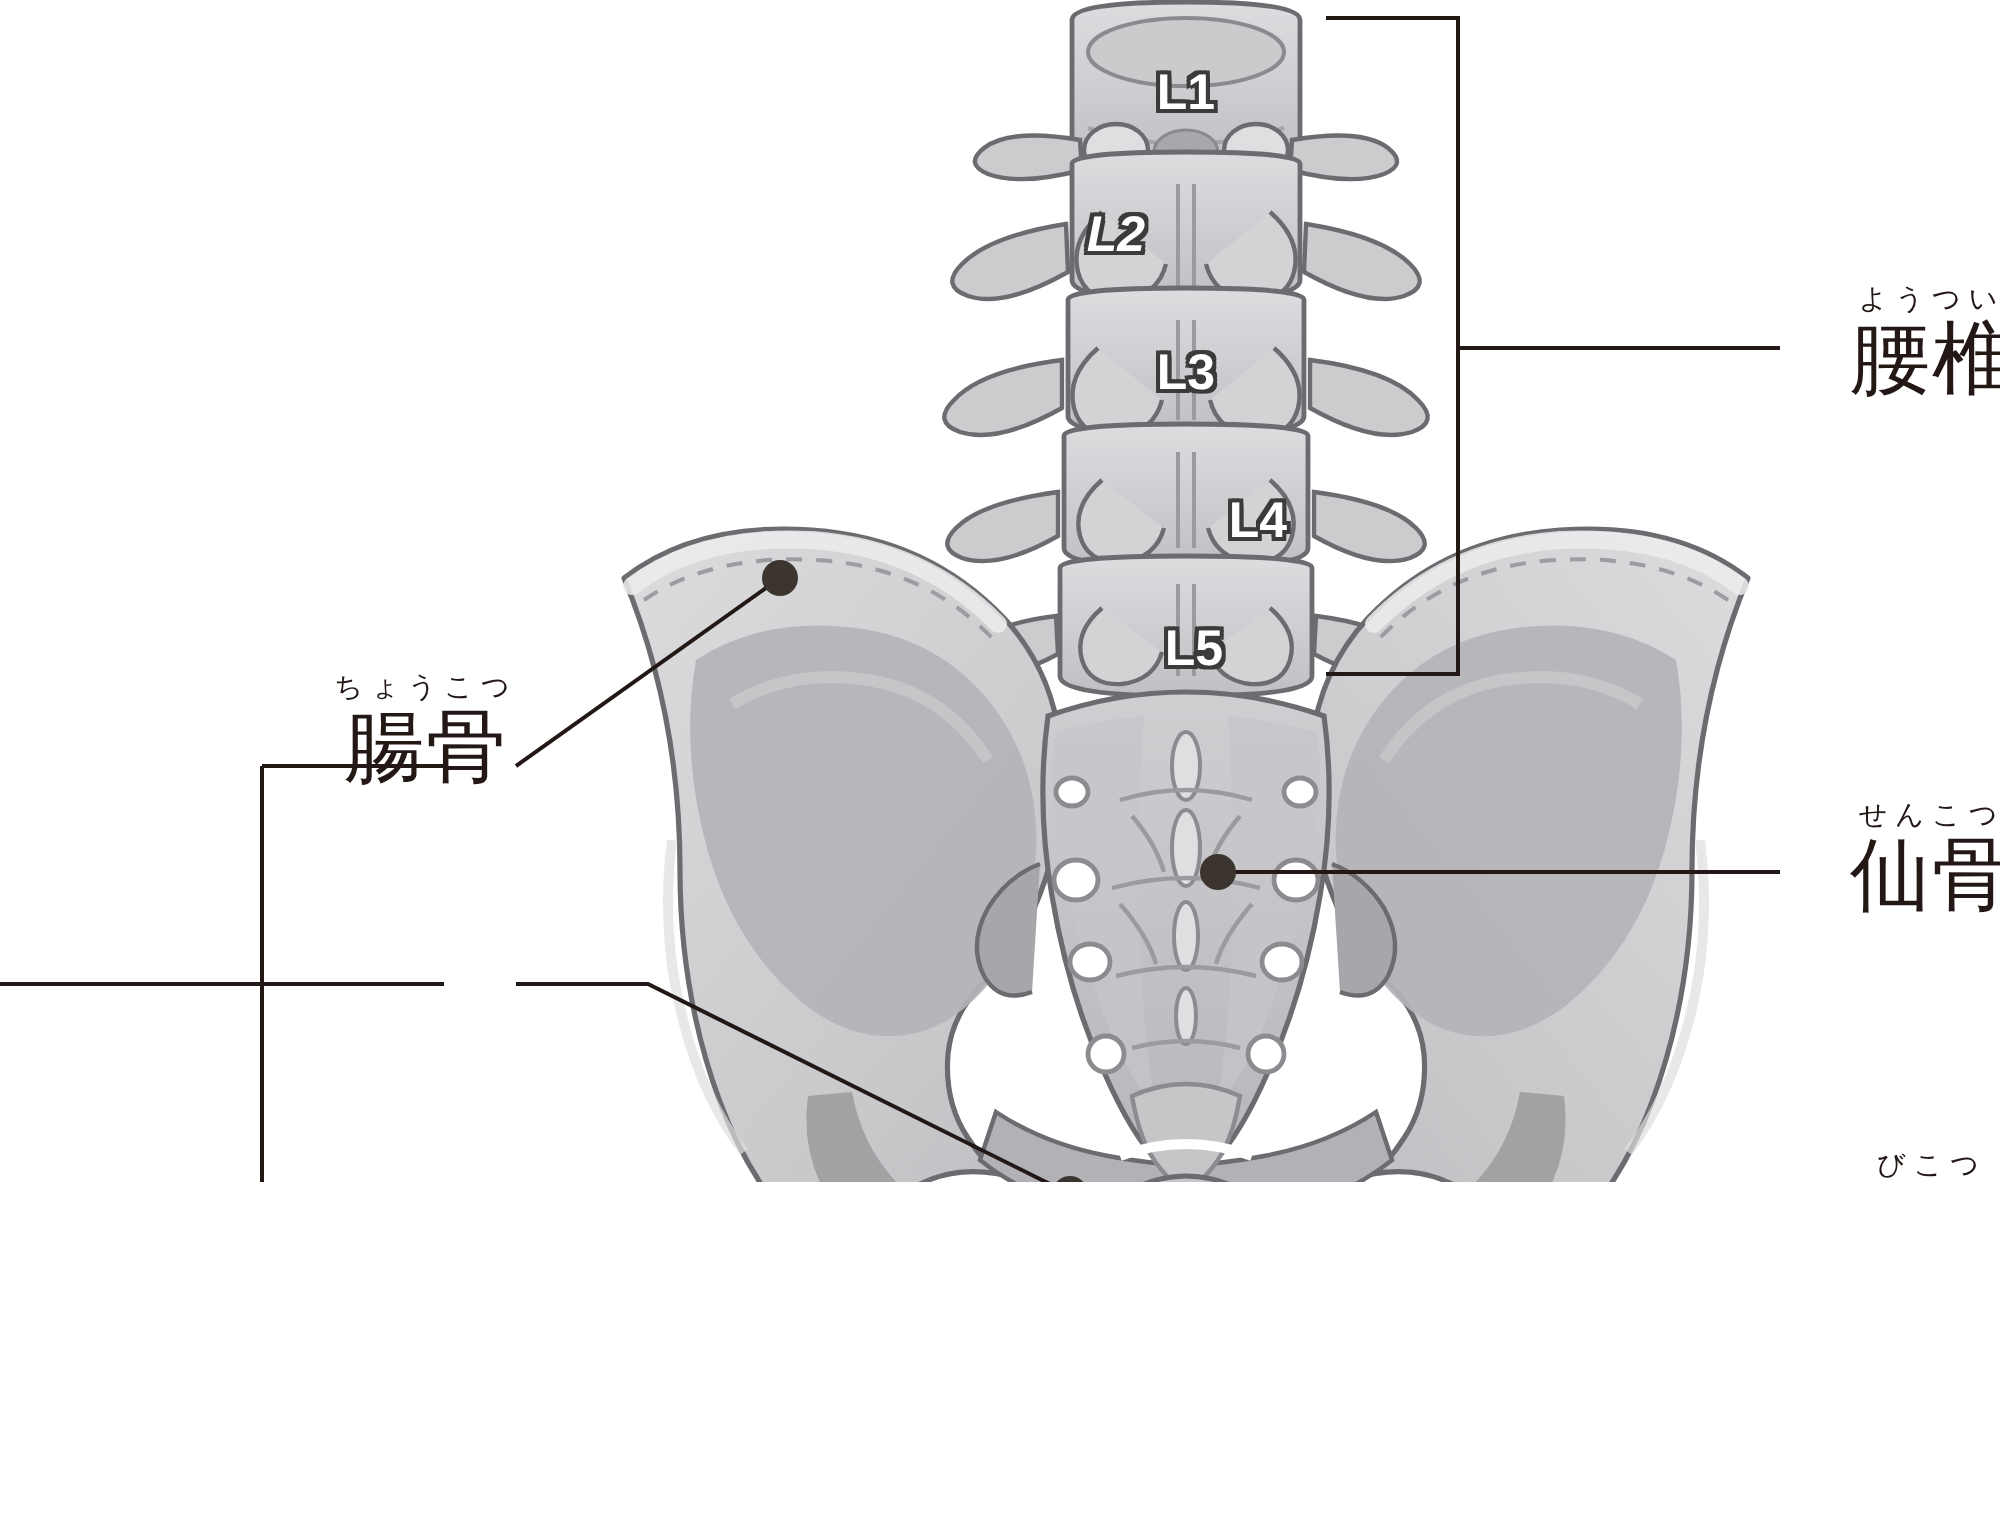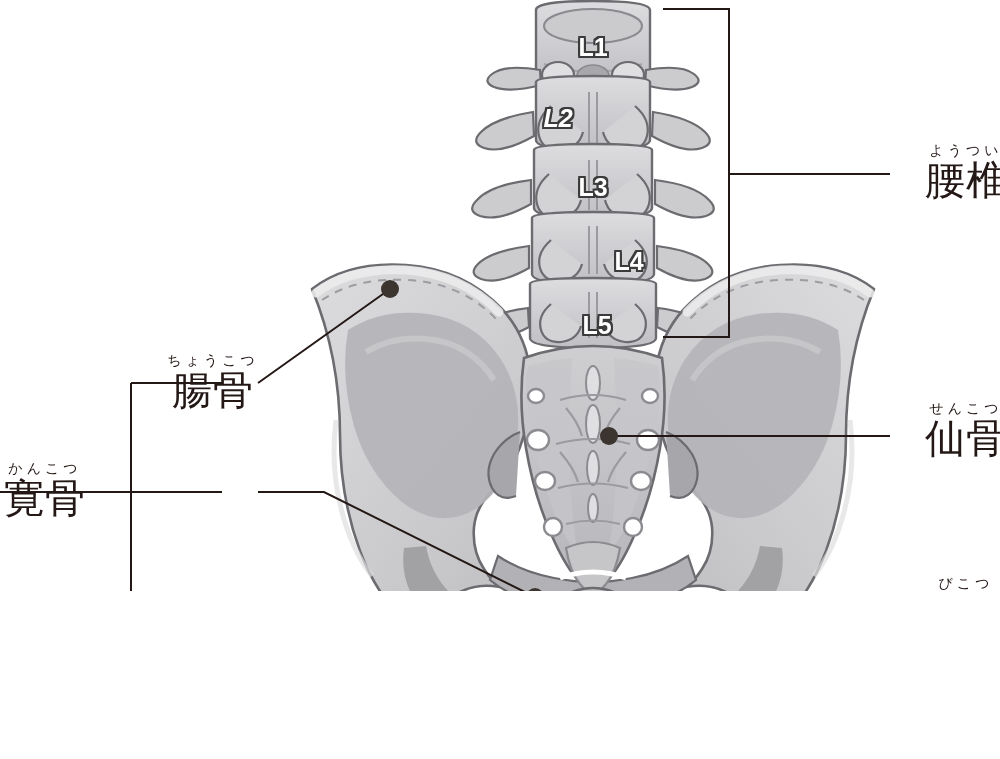--- a/index.html
+++ b/index.html
@@ -379,29 +379,23 @@
     </span>
   </div>
 
   <div class="label" style="left:925px; top:593px;">
     <span class="lblbox">
       <span class="furi center">びこつ</span>
       <span class="kanji">尾骨</span>
     </span>
   </div>
 
-  <div class="label" style="left:172px; top:370px;text-decoration:underline;">
+  <div class="label" style="left:172px; top:354px;text-decoration:underline;">
     <span class="lblbox">
       <span class="furi center">ちょうこつ</span>
       <span class="kanji">腸骨</span>
     </span>
   </div>
 
 
 
-  <div class="label" style="left:4px; top:478px;">
-    <span class="lblbox">
-      <span class="furi center">かんこつ</span>
-      <span class="kanji">寛骨</span>
-    </span>
-  </div>
 
 </div>
 
 </body></html>

